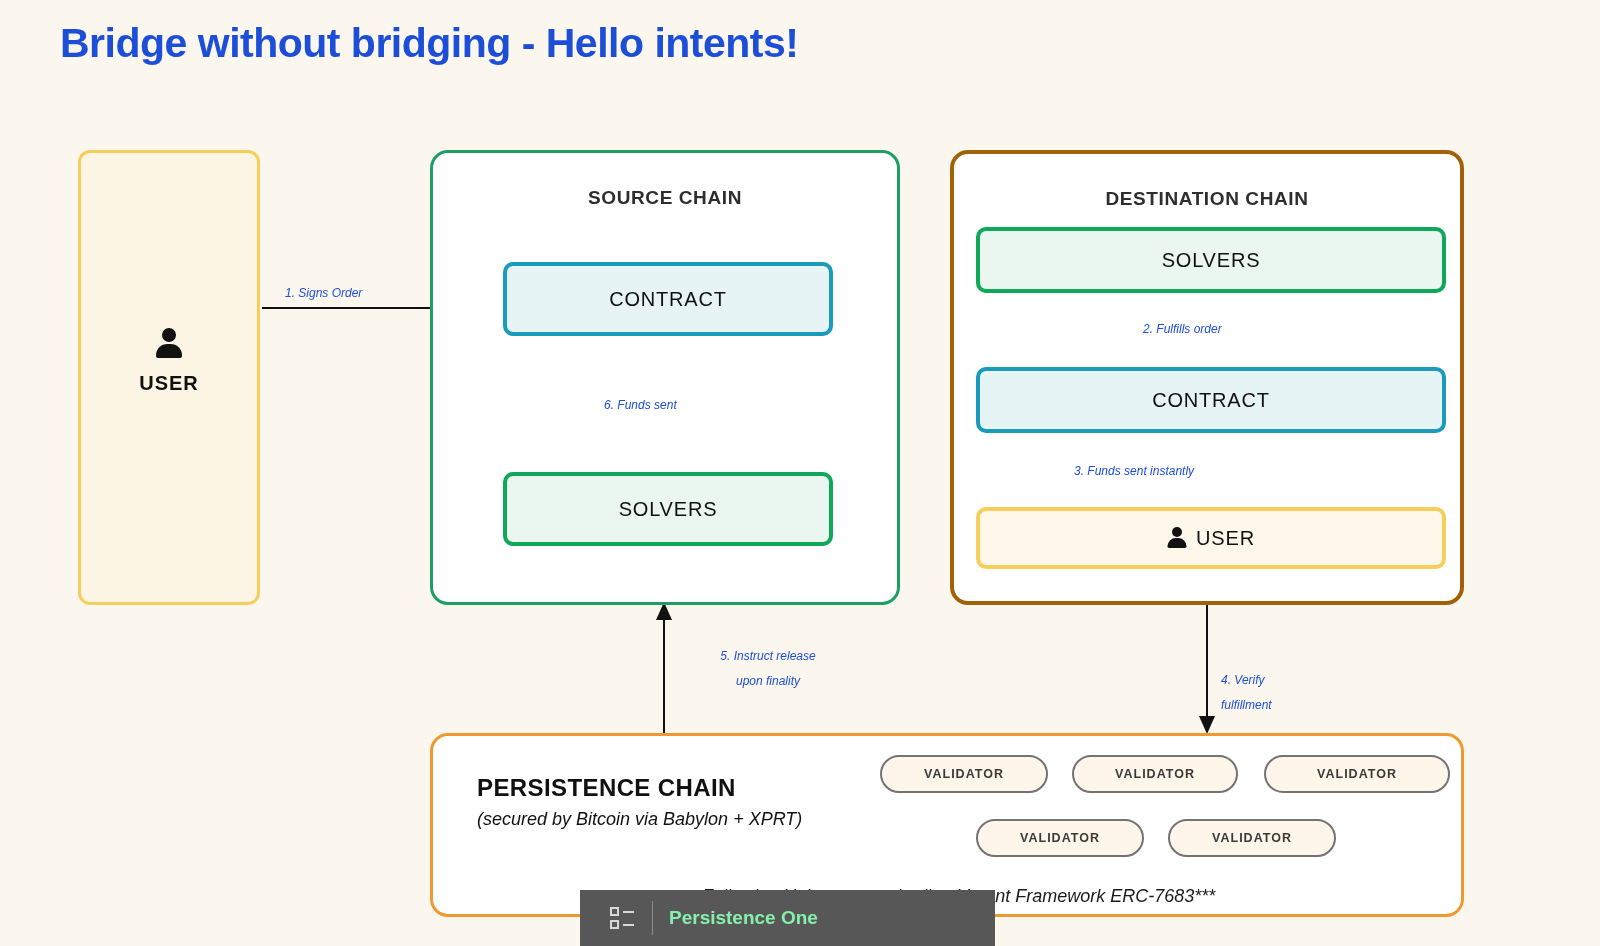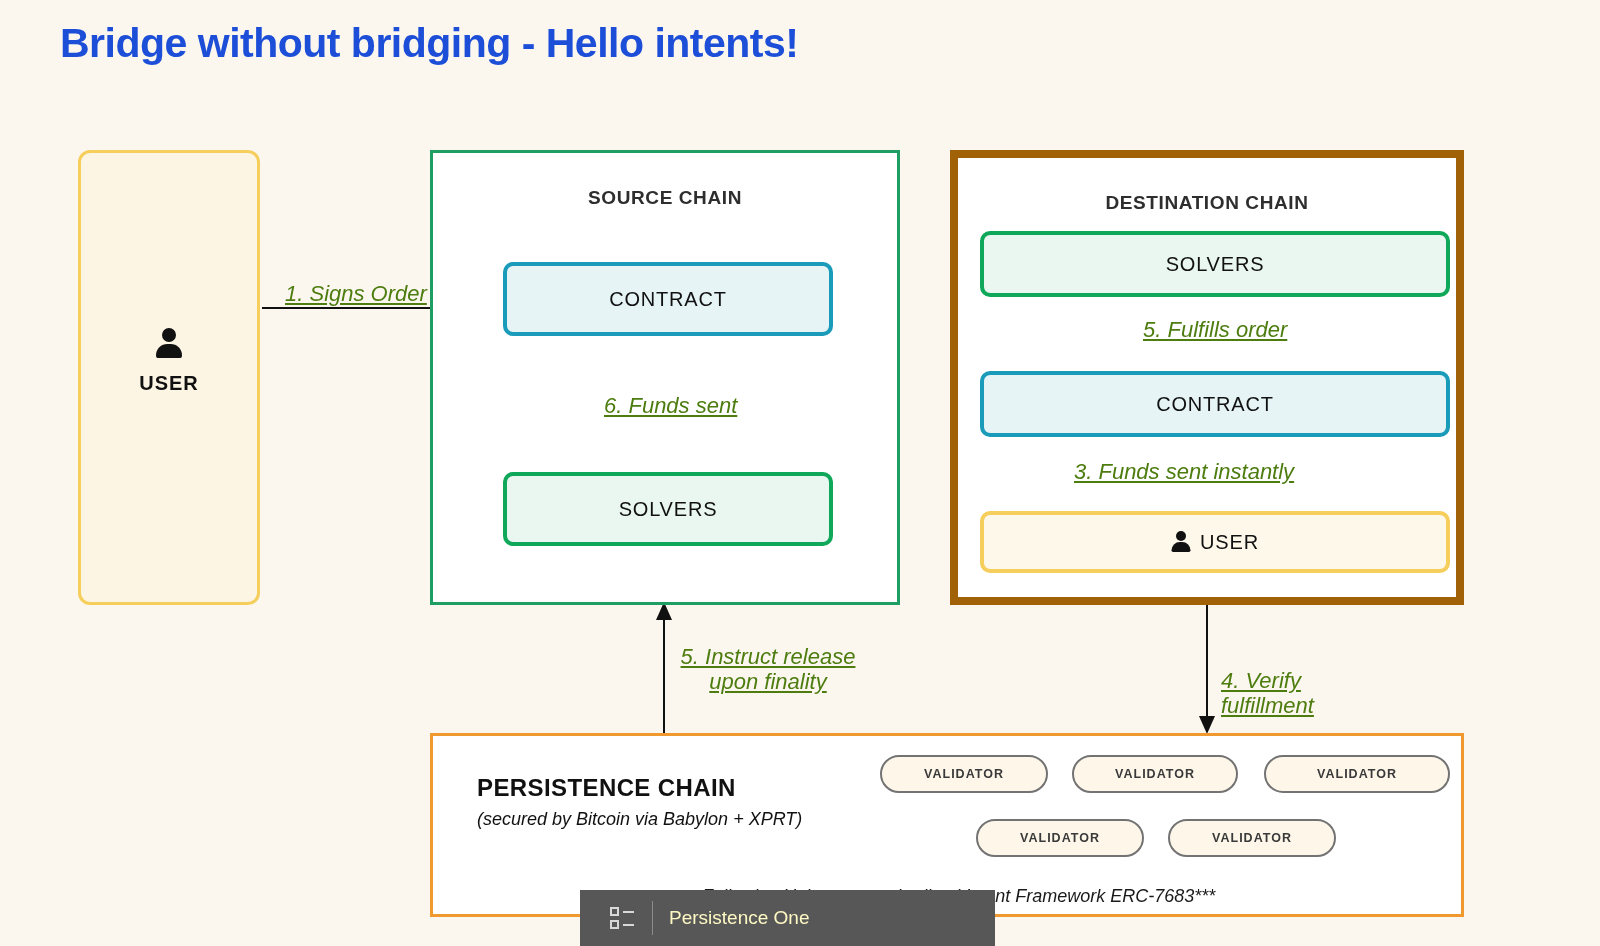--- a/index.html
+++ b/index.html
@@ -14,21 +14,21 @@
   .slide{position:absolute;inset:0;}
 
   
   .title{
     position:absolute;left:60px;top:20px;
     font-size:41px;font-weight:bold;letter-spacing:-0.5px;
     color:#1d4ed8;white-space:nowrap;
   }
 
   
-  .panel{position:absolute;border-radius:0;box-sizing:border-box;}
+  .panel{position:absolute;border-radius:18px;box-sizing:border-box;}
   .panel-title{
     position:absolute;left:0;right:0;top:34px;
     text-align:center;font-size:19px;font-weight:bold;
     letter-spacing:0.6px;color:#2E2E2E;
   }
 
   
   #user-panel{
     left:78px;top:150px;width:182px;height:455px;
     border:3px solid #F5CE5B;background:#FCF5E4;border-radius:12px;
@@ -51,21 +51,21 @@
   }
 
   
   #source-chain{
     left:430px;top:150px;width:470px;height:455px;
     border:3px solid #1E9E63;background:#FFFFFF;
   }
   
   #destination-chain{
     left:950px;top:150px;width:514px;height:455px;
-    border:8px solid #a16207;background:#FFFFFF;
+    border:4px solid #a16207;background:#FFFFFF;
   }
   
   #persistence-chain{
     left:430px;top:733px;width:1034px;height:184px;
     border:3px solid #F0992E;background:#FFFFFF;
   }
 
   
   .node{
     position:absolute;box-sizing:border-box;
@@ -82,22 +82,22 @@
   
   #dst-solvers {left:22px;top:73px;width:470px;height:66px;}
   #dst-contract{left:22px;top:213px;width:470px;height:66px;}
   #dst-user    {left:22px;top:353px;width:470px;height:62px;}
   #dst-user .person{width:20px;height:22px;margin-right:9px;}
   #dst-user .person .head{width:10px;height:10px;}
   #dst-user .person .body{top:11px;width:19px;height:10px;border-radius:10px 10px 2px 2px;}
 
   
   .step{
-    position:absolute;font-style:italic;font-size:22px;color:#4d7c0f;
-    white-space:nowrap;line-height:25px;text-decoration:underline;
+    position:absolute;font-style:italic;font-size:12px;color:#1d4ed8;
+    white-space:nowrap;line-height:25px;
   }
   .step.two-line{white-space:normal;}
 
   #step1{left:285px;top:281px;}
   #step6{left:604px;top:393px;}
   #step2{left:1143px;top:317px;}
   #step3{left:1074px;top:459px;}
   #step5{left:673px;top:644px;width:190px;text-align:center;}
   #step4{left:1221px;top:668px;width:140px;}
 
@@ -138,21 +138,21 @@
     background:#575757;display:flex;align-items:center;
   }
   #overlay-icon{
     width:26px;height:26px;margin-left:30px;position:relative;flex:0 0 auto;
   }
   #overlay-icon .sq{position:absolute;width:9px;height:9px;border:2px solid #D8D8D8;box-sizing:border-box;left:0;}
   #overlay-icon .sq.a{top:2px;} #overlay-icon .sq.b{top:15px;}
   #overlay-icon .dash{position:absolute;left:13px;width:11px;height:2px;background:#D8D8D8;}
   #overlay-icon .dash.a{top:6px;} #overlay-icon .dash.b{top:19px;}
   #overlay-sep{width:1px;height:34px;background:#8B8B8B;margin:0 16px;flex:0 0 auto;}
-  #overlay-text{font-size:19px;font-weight:normal;color:#fef9c3;white-space:nowrap;}
+  #overlay-text{font-size:19px;font-weight:bold;color:#86efac;white-space:nowrap;}
 </style>
 </head>
 <body>
 
 <div class="slide">
 
   <div class="title">Bridge without bridging - Hello intents!</div>
 
   <svg class="svg-layer" width="1600" height="946">
     <defs>
@@ -200,21 +200,21 @@
       <span class="person">
         <span class="head"></span>
           <span class="body"></span>
       </span>
       <span>USER</span>
     </div>
   </div>
 
   <div class="step" id="step1">1. Signs Order</div>
   <div class="step" id="step6">6. Funds sent</div>
-  <div class="step" id="step2">5. Fulfills order</div>
+  <div class="step" id="step2">2. Fulfills order</div>
   <div class="step" id="step3">3. Funds sent instantly</div>
   <div class="step two-line" id="step5">
     <div>5. Instruct release</div>
     <div>upon finality</div>
   </div>
   <div class="step two-line" id="step4">
     <div>4. Verify</div>
     <div>fulfillment</div>
   </div>
 

